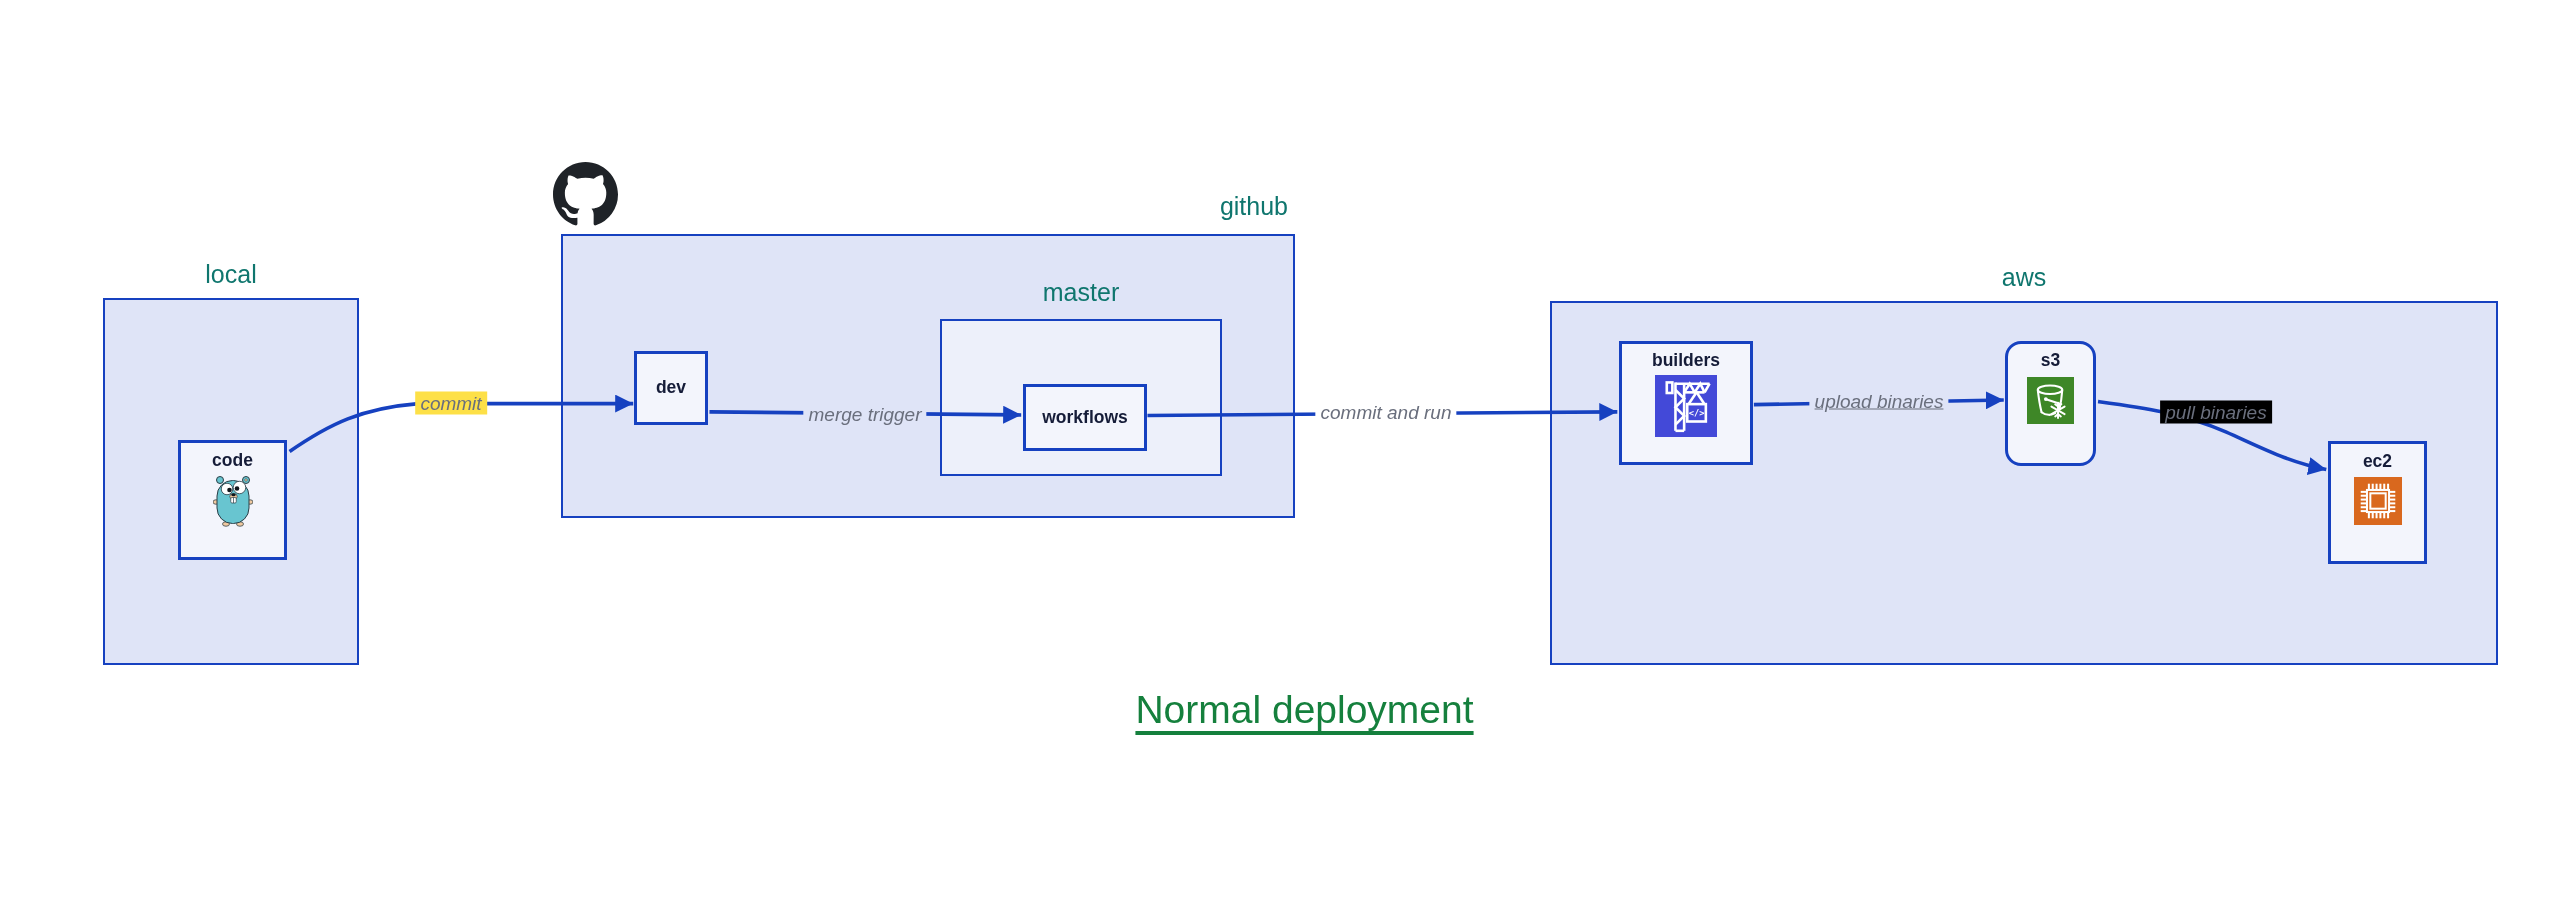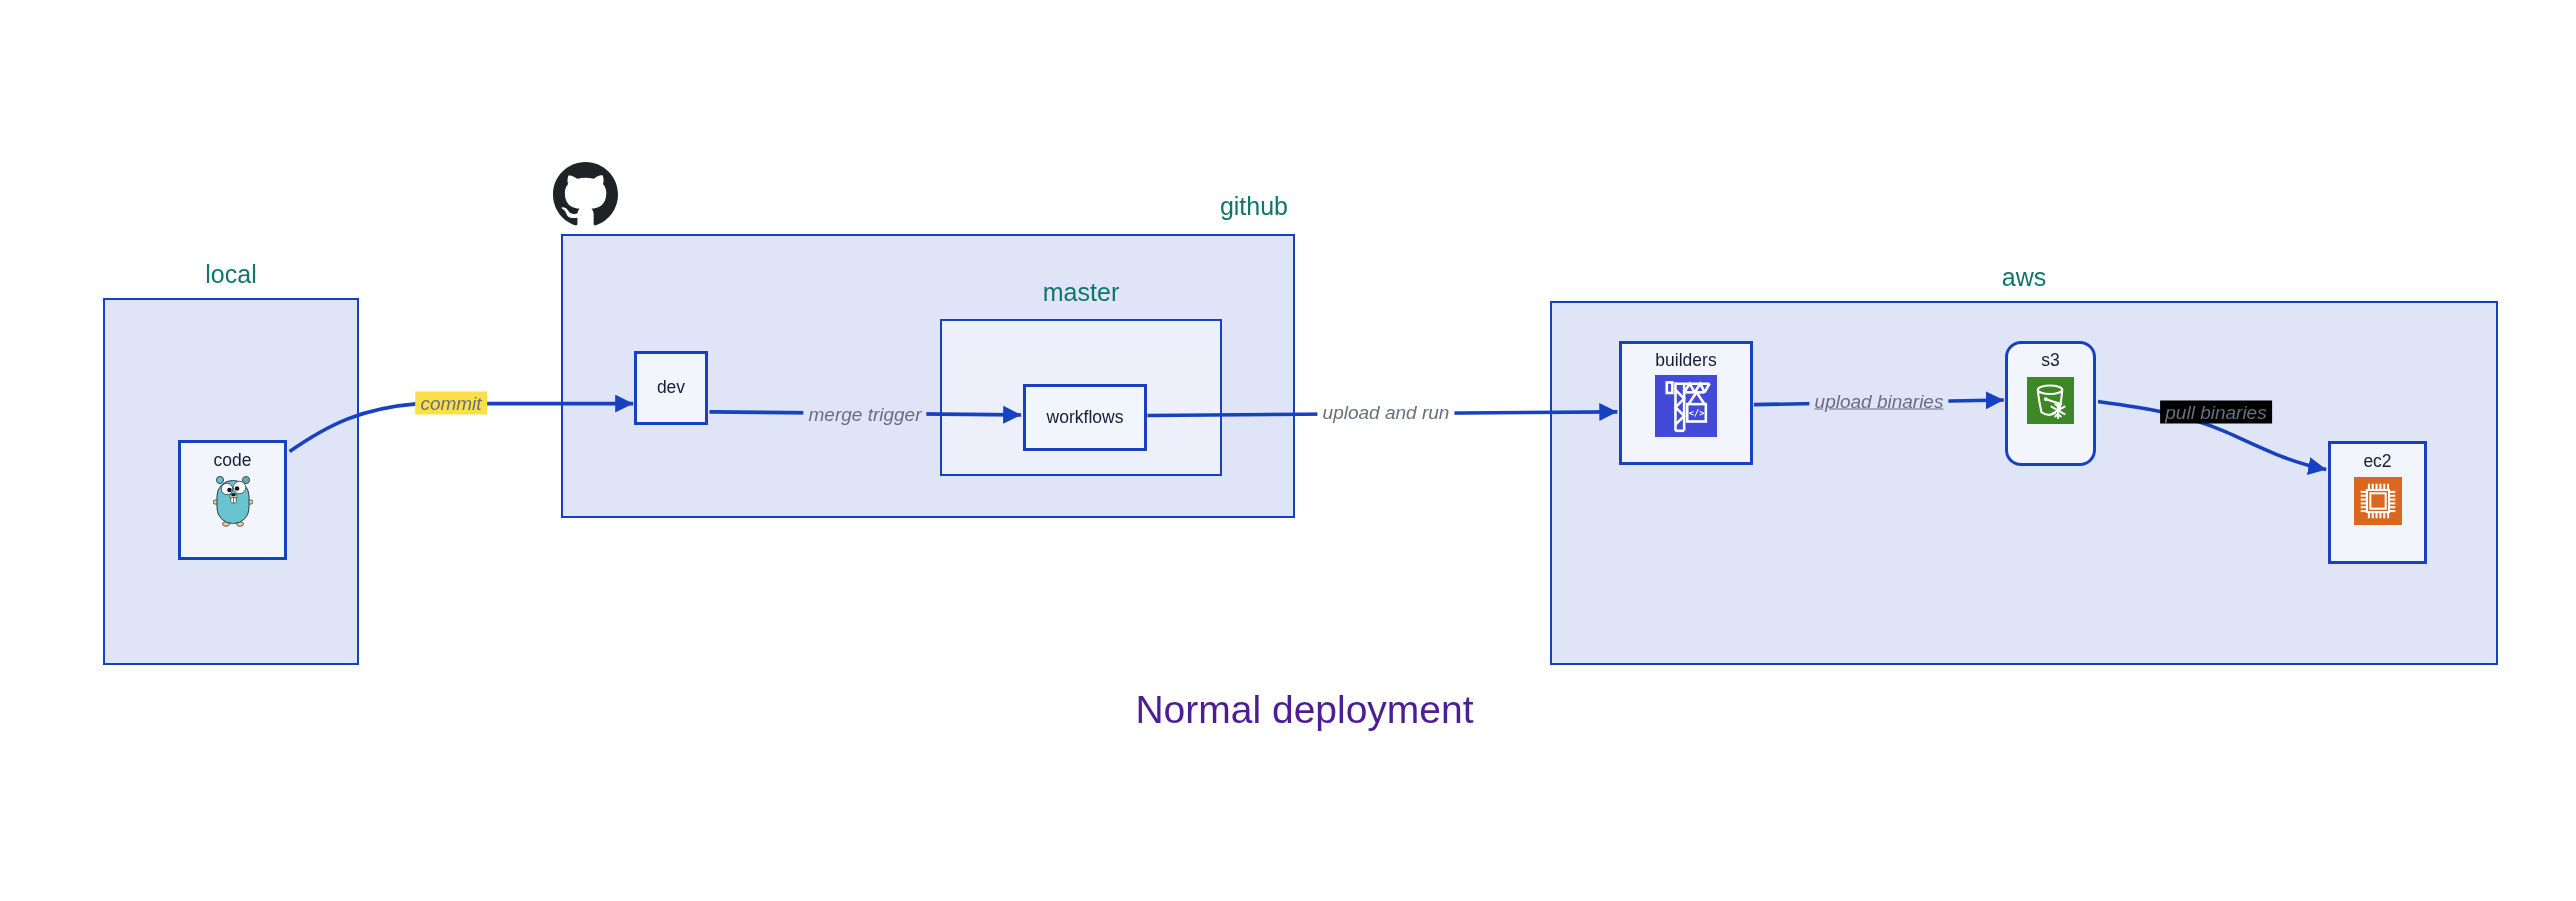--- a/index.html
+++ b/index.html
@@ -9,35 +9,35 @@
 
   
   .group{position:absolute;background:#dfe4f7;border:2.6px solid #1641c0;box-sizing:border-box;z-index:1;}
   .subgroup{position:absolute;background:#edf0fa;border:2.6px solid #1641c0;box-sizing:border-box;z-index:2;}
   .group-label{position:absolute;font-size:25px;line-height:29px;color:#0f766e;z-index:2;}
   .center{text-align:center;}
   .right{text-align:right;}
 
   
   .node{position:absolute;background:#f3f5fc;border:3.1px solid #1641c0;box-sizing:border-box;z-index:3;text-align:center;}
-  .node-label{font-weight:400;font-size:17.5px;line-height:19.6px;color:#151c38;}
+  .node-label{font-weight:700;font-size:17.5px;line-height:19.6px;color:#151c38;}
   .node.centered{display:flex;align-items:center;justify-content:center;}
   .iconwrap{display:block;}
 
   
   svg.edges{position:absolute;left:0;top:0;z-index:4;pointer-events:none;}
   .edge{fill:none;stroke:#1641c0;stroke-width:7;}
   .edge-label{position:absolute;transform:translate(-50%,-50%);font-style:italic;font-size:19px;
               line-height:23px;color:#6a6f7d;padding:0 5.2px;white-space:nowrap;z-index:5;}
 
   .octocat{position:absolute;z-index:6;}
 
   .title{position:absolute;left:1124px;top:688px;width:361px;text-align:center;
-         font-size:39px;font-weight:500;color:#4c1d95;
-         text-decoration-thickness:3.6px;text-underline-offset:8.2px;z-index:1;}
+         font-size:39px;font-weight:500;color:#15803d;
+         text-decoration:underline;text-decoration-thickness:3.6px;text-underline-offset:8.2px;z-index:1;}
 </style>
 </head>
 <body>
 
 <div class="canvas">
 
   <div class="group-label center" style="left:103px;top:260px;width:256px;">local</div>
   <div class="group-label right" style="left:1082px;top:192px;width:206px;">github</div>
   <div class="group-label center" style="left:940px;top:278px;width:282px;">master</div>
   <div class="group-label center" style="left:1550px;top:263px;width:948px;">aws</div>
@@ -178,20 +178,20 @@
     </defs>
     <path class="edge" d="M 562 876 C 640 822, 702 792, 812 783 L 1229 783" marker-end="url(#arrow)"></path>
     <path class="edge" d="M 1377 799 L 1982 805" marker-end="url(#arrow)"></path>
     <path class="edge" d="M 2227 806 L 3139 799" marker-end="url(#arrow)"></path>
     <path class="edge" d="M 3404 785 L 3889 776" marker-end="url(#arrow)"></path>
     <path class="edge" d="M 4072 779 C 4160 791, 4235 801, 4320 838 C 4392 870, 4442 897, 4515 911" marker-end="url(#arrow)"></path>
   </svg>
 
   <div class="edge-label" style="left:451px;top:403px;background:#fde047;">commit</div>
   <div class="edge-label" style="left:865px;top:414px;background:#dfe4f7;">merge trigger</div>
-  <div class="edge-label" style="left:1386px;top:412px;background:#ffffff;">upload and run</div>
+  <div class="edge-label" style="left:1386px;top:412px;background:#ffffff;">commit and run</div>
   <div class="edge-label" style="left:1879px;top:401px;background:#dfe4f7;text-decoration:underline;">upload binaries</div>
   <div class="edge-label" style="left:2216px;top:412px;background:#000000;">pull binaries</div>
 
   <div class="title">Normal deployment</div>
 
 </div>
 
 
 </body></html>

